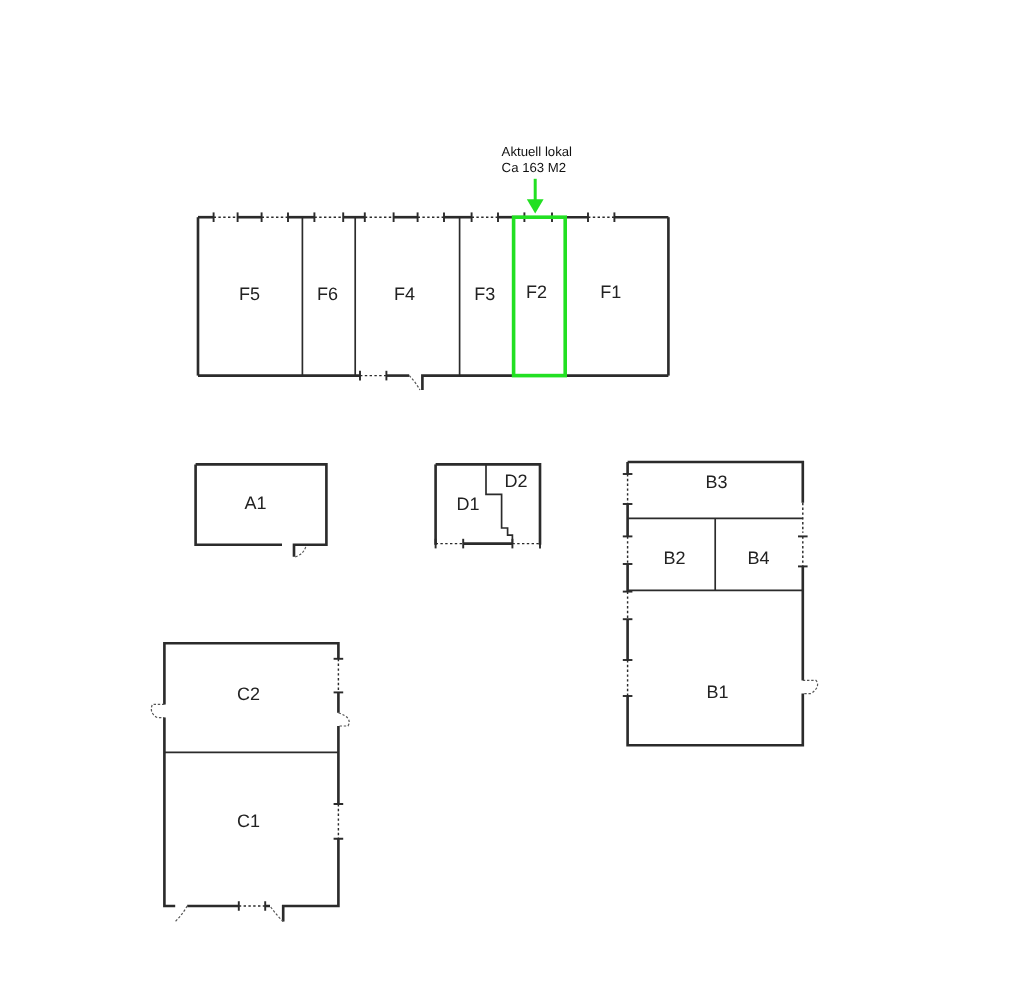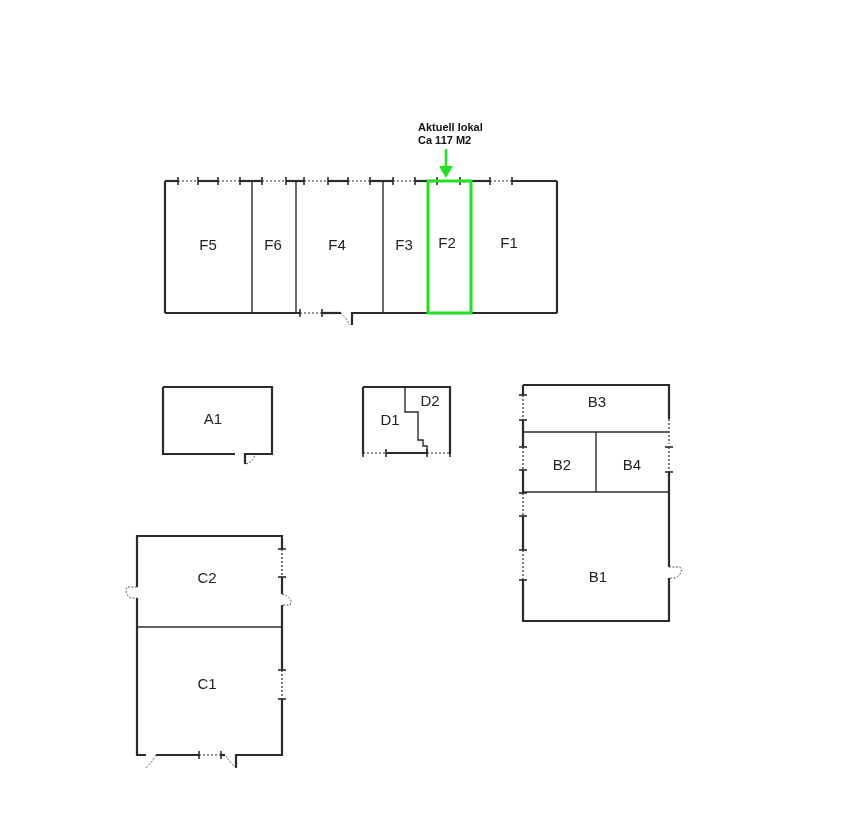--- a/index.html
+++ b/index.html
@@ -5,28 +5,28 @@
   html, body { margin: 0; padding: 0; background: #ffffff; }
   body { width: 863px; height: 821px; position: relative; overflow: hidden; font-family: "Liberation Sans", sans-serif; }
   svg { position: absolute; left: 0; top: 0; }
   .wall { stroke: #2b2b2b; stroke-width: 2.2; fill: none; }
   .inner { stroke: #2b2b2b; stroke-width: 1.4; fill: none; }
   .win { stroke: #2b2b2b; stroke-width: 1.2; stroke-dasharray: 2 2; fill: none; }
   .tick { stroke: #2b2b2b; stroke-width: 1.6; }
   .door { stroke: #555; stroke-width: 1; stroke-dasharray: 2 1.5; fill: none; }
   .hl { stroke: #22e022; stroke-width: 3; fill: none; }
   .room-label { font-family: "Liberation Sans", sans-serif; font-size: 15px; fill: #222; text-anchor: middle; dominant-baseline: middle; }
-  .annot { position: absolute; left: 418px; top: 121px; font-size: 11px; line-height: 13px; color: #111; font-family: "Liberation Sans", sans-serif; font-weight: bold; }
+  .annot { position: absolute; left: 418px; top: 121px; font-size: 11px; line-height: 13px; color: #111; font-family: "Liberation Sans", sans-serif; }
 </style>
 </head>
 <body>
 
 <div class="annot">
   <div>Aktuell lokal</div>
-  <div>Ca 117 M2</div>
+  <div>Ca 163 M2</div>
 </div>
 
 <svg width="863" height="821" viewBox="0 0 863 821">
 
   <g>
     <line x1="446" y1="149" x2="446" y2="168" stroke="#22e022" stroke-width="2.5"></line>
     <polygon points="439,166 453,166 446,178" fill="#22e022"></polygon>
   </g>
 
   <g>

